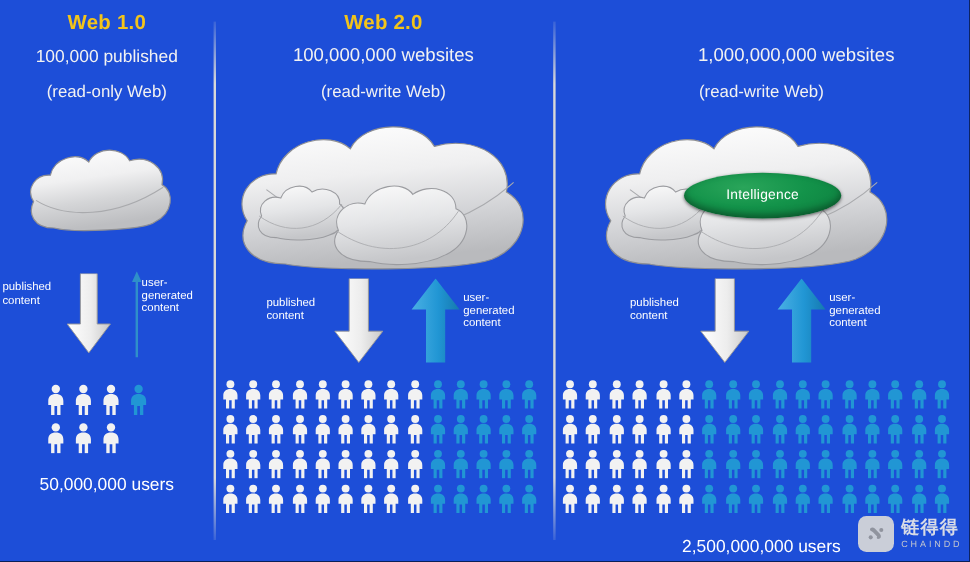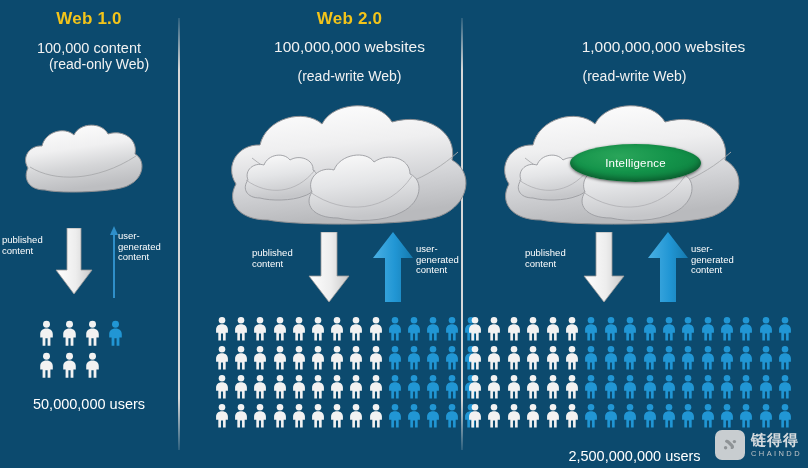--- a/index.html
+++ b/index.html
@@ -4,21 +4,21 @@
 <style>
   html, body {
     margin: 0;
     padding: 0;
     background: #000;
   }
   #stage {
     position: relative;
     width: 808px;
     height: 468px;
-    background: #0c4a6e;
+    background: #1d4ed8;
     overflow: hidden;
     font-family: "Liberation Sans", sans-serif;
     color: #ffffff;
   }
 
   
   .divider {
     position: absolute;
     top: 18px;
     width: 1.5px;
@@ -28,21 +28,21 @@
   #div1 { left: 178px; }
   #div2 { left: 461px; }
 
   
   .col {
     position: absolute;
     top: 0;
     height: 468px;
   }
   #col1 { left: 0px;   width: 178px; }
-  #col2 { left: 178px; width: 283px; margin-left: 30px; }
+  #col2 { left: 178px; width: 283px; }
   #col3 { left: 461px; width: 347px; }
 
   .title {
     position: absolute;
     width: 100%;
     text-align: center;
     font-weight: bold;
     color: #f3c41a;
     letter-spacing: 0.2px;
   }
@@ -122,22 +122,22 @@
 </head>
 <body>
 
 <div id="stage">
 
   <div class="divider" id="div1"></div>
   <div class="divider" id="div2"></div>
 
   <div class="col" id="col1">
     <div class="title" style="top:9px; font-size:17px;">Web 1.0</div>
-    <div class="sub" style="top:40px; font-size:14.5px;">100,000 content</div>
-    <div class="sub" style="top:56px; font-size:14px;margin-left:10px;">(read-only Web)</div>
+    <div class="sub" style="top:40px; font-size:14.5px;">100,000 published</div>
+    <div class="sub" style="top:68px; font-size:14px;">(read-only Web)</div>
 
     <div class="cloudwrap" style="left:20px; top:112px;">
       <svg width="130" height="88" viewBox="0 0 130 88">
         <defs>
           <linearGradient id="cg1" x1="0" y1="0" x2="0.25" y2="1">
             <stop offset="0%" stop-color="#ffffff"></stop>
             <stop offset="42%" stop-color="#f0f0f1"></stop>
             <stop offset="70%" stop-color="#d4d5d7"></stop>
             <stop offset="100%" stop-color="#bdbec1"></stop>
           </linearGradient>

